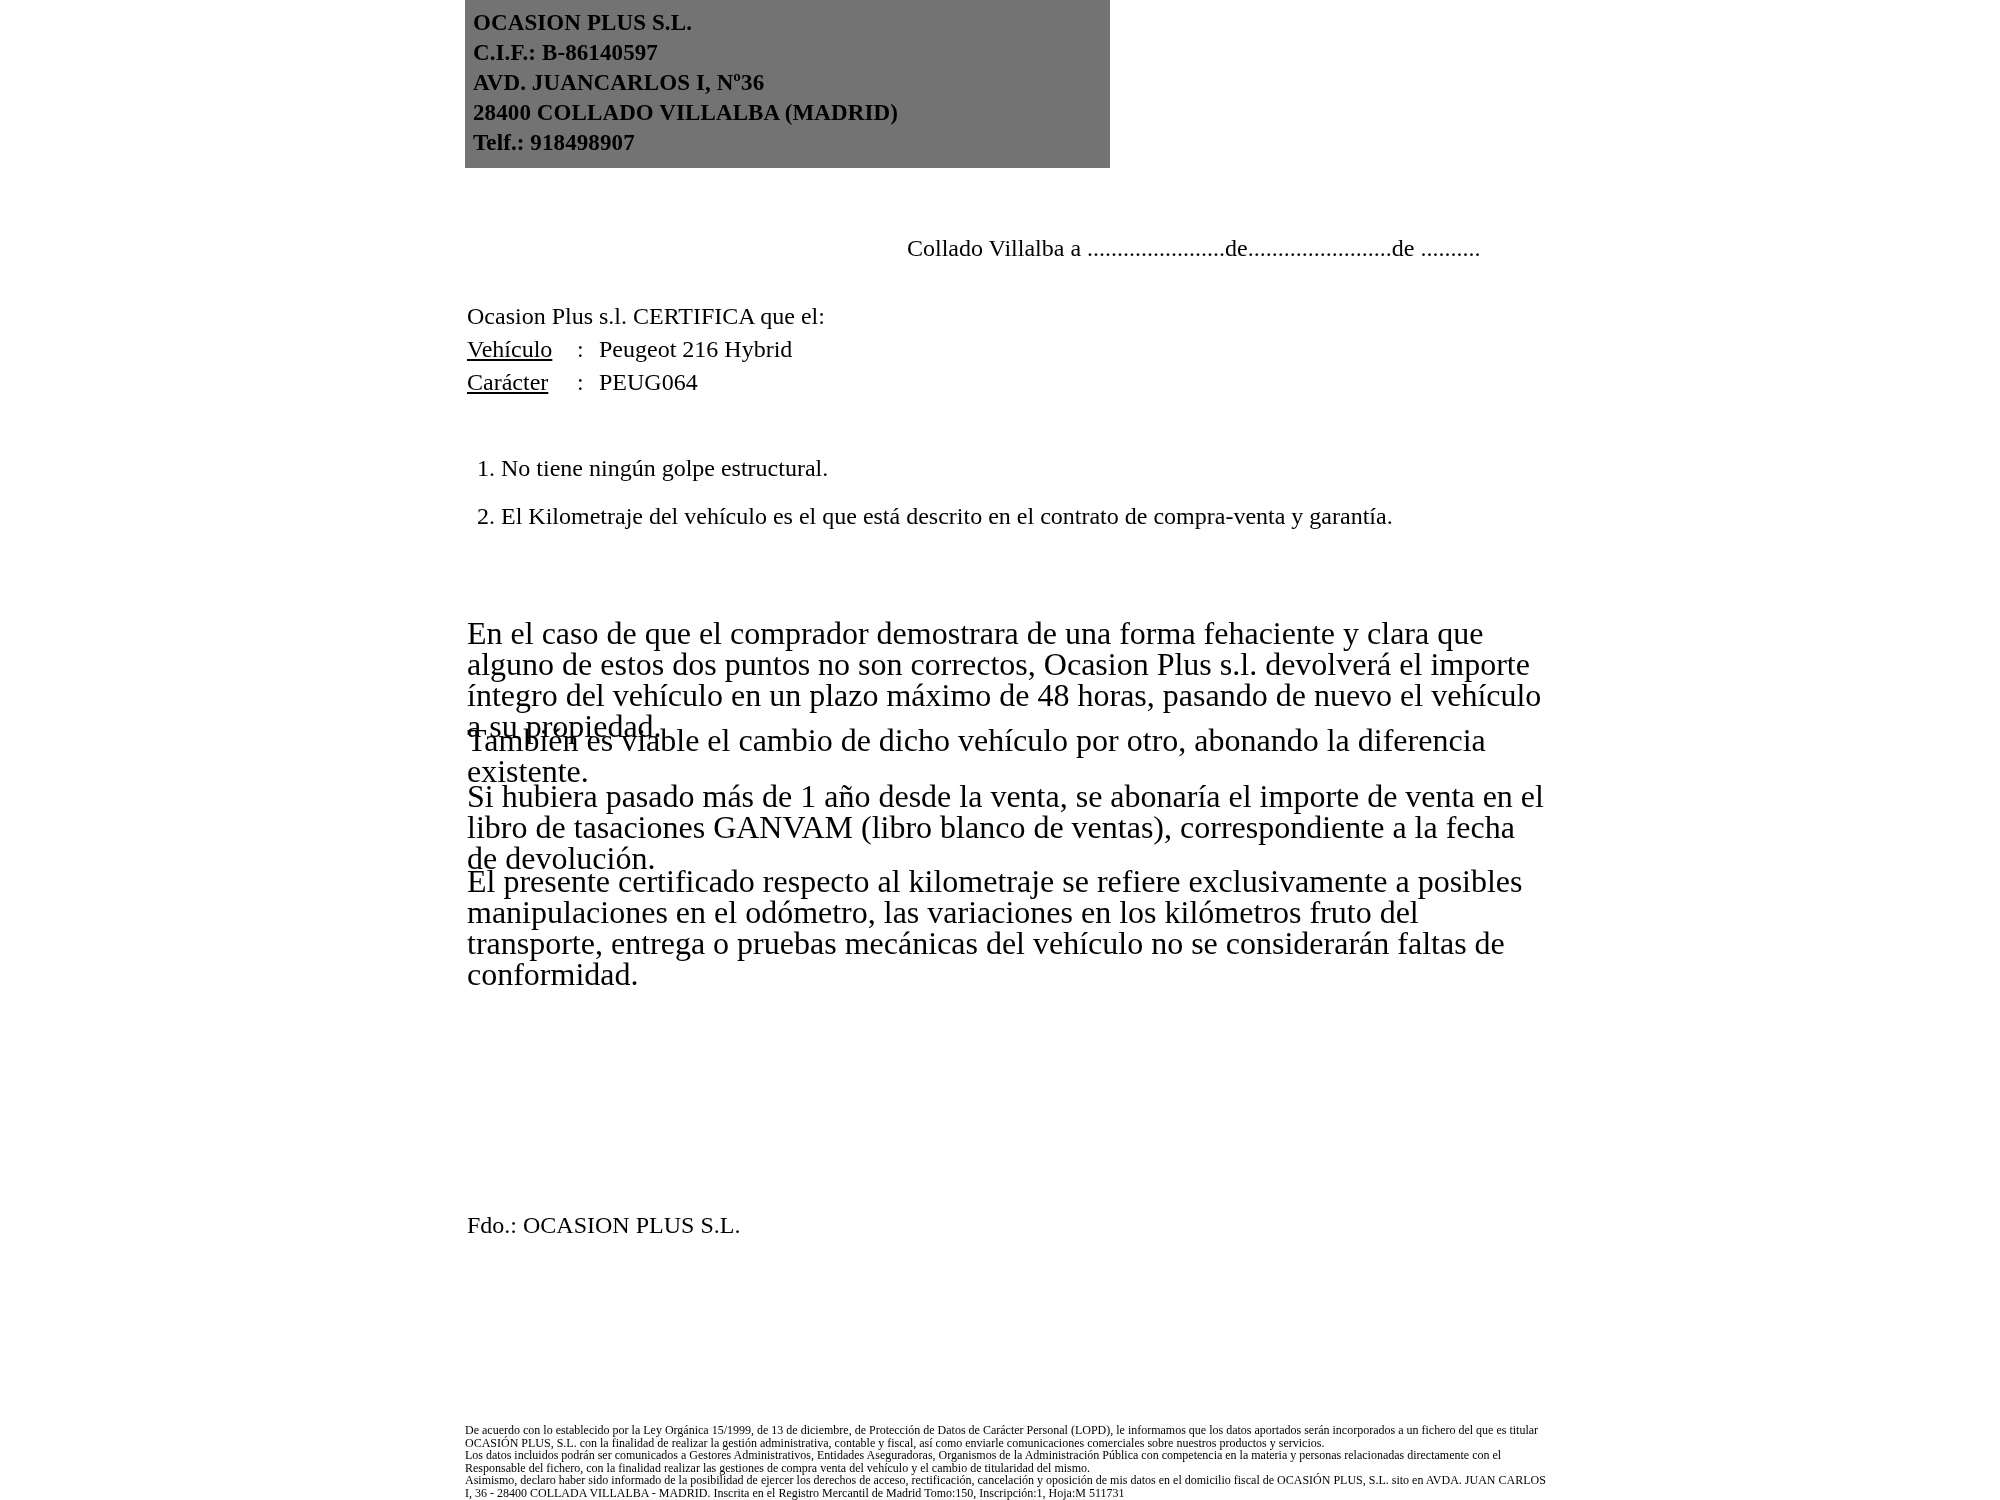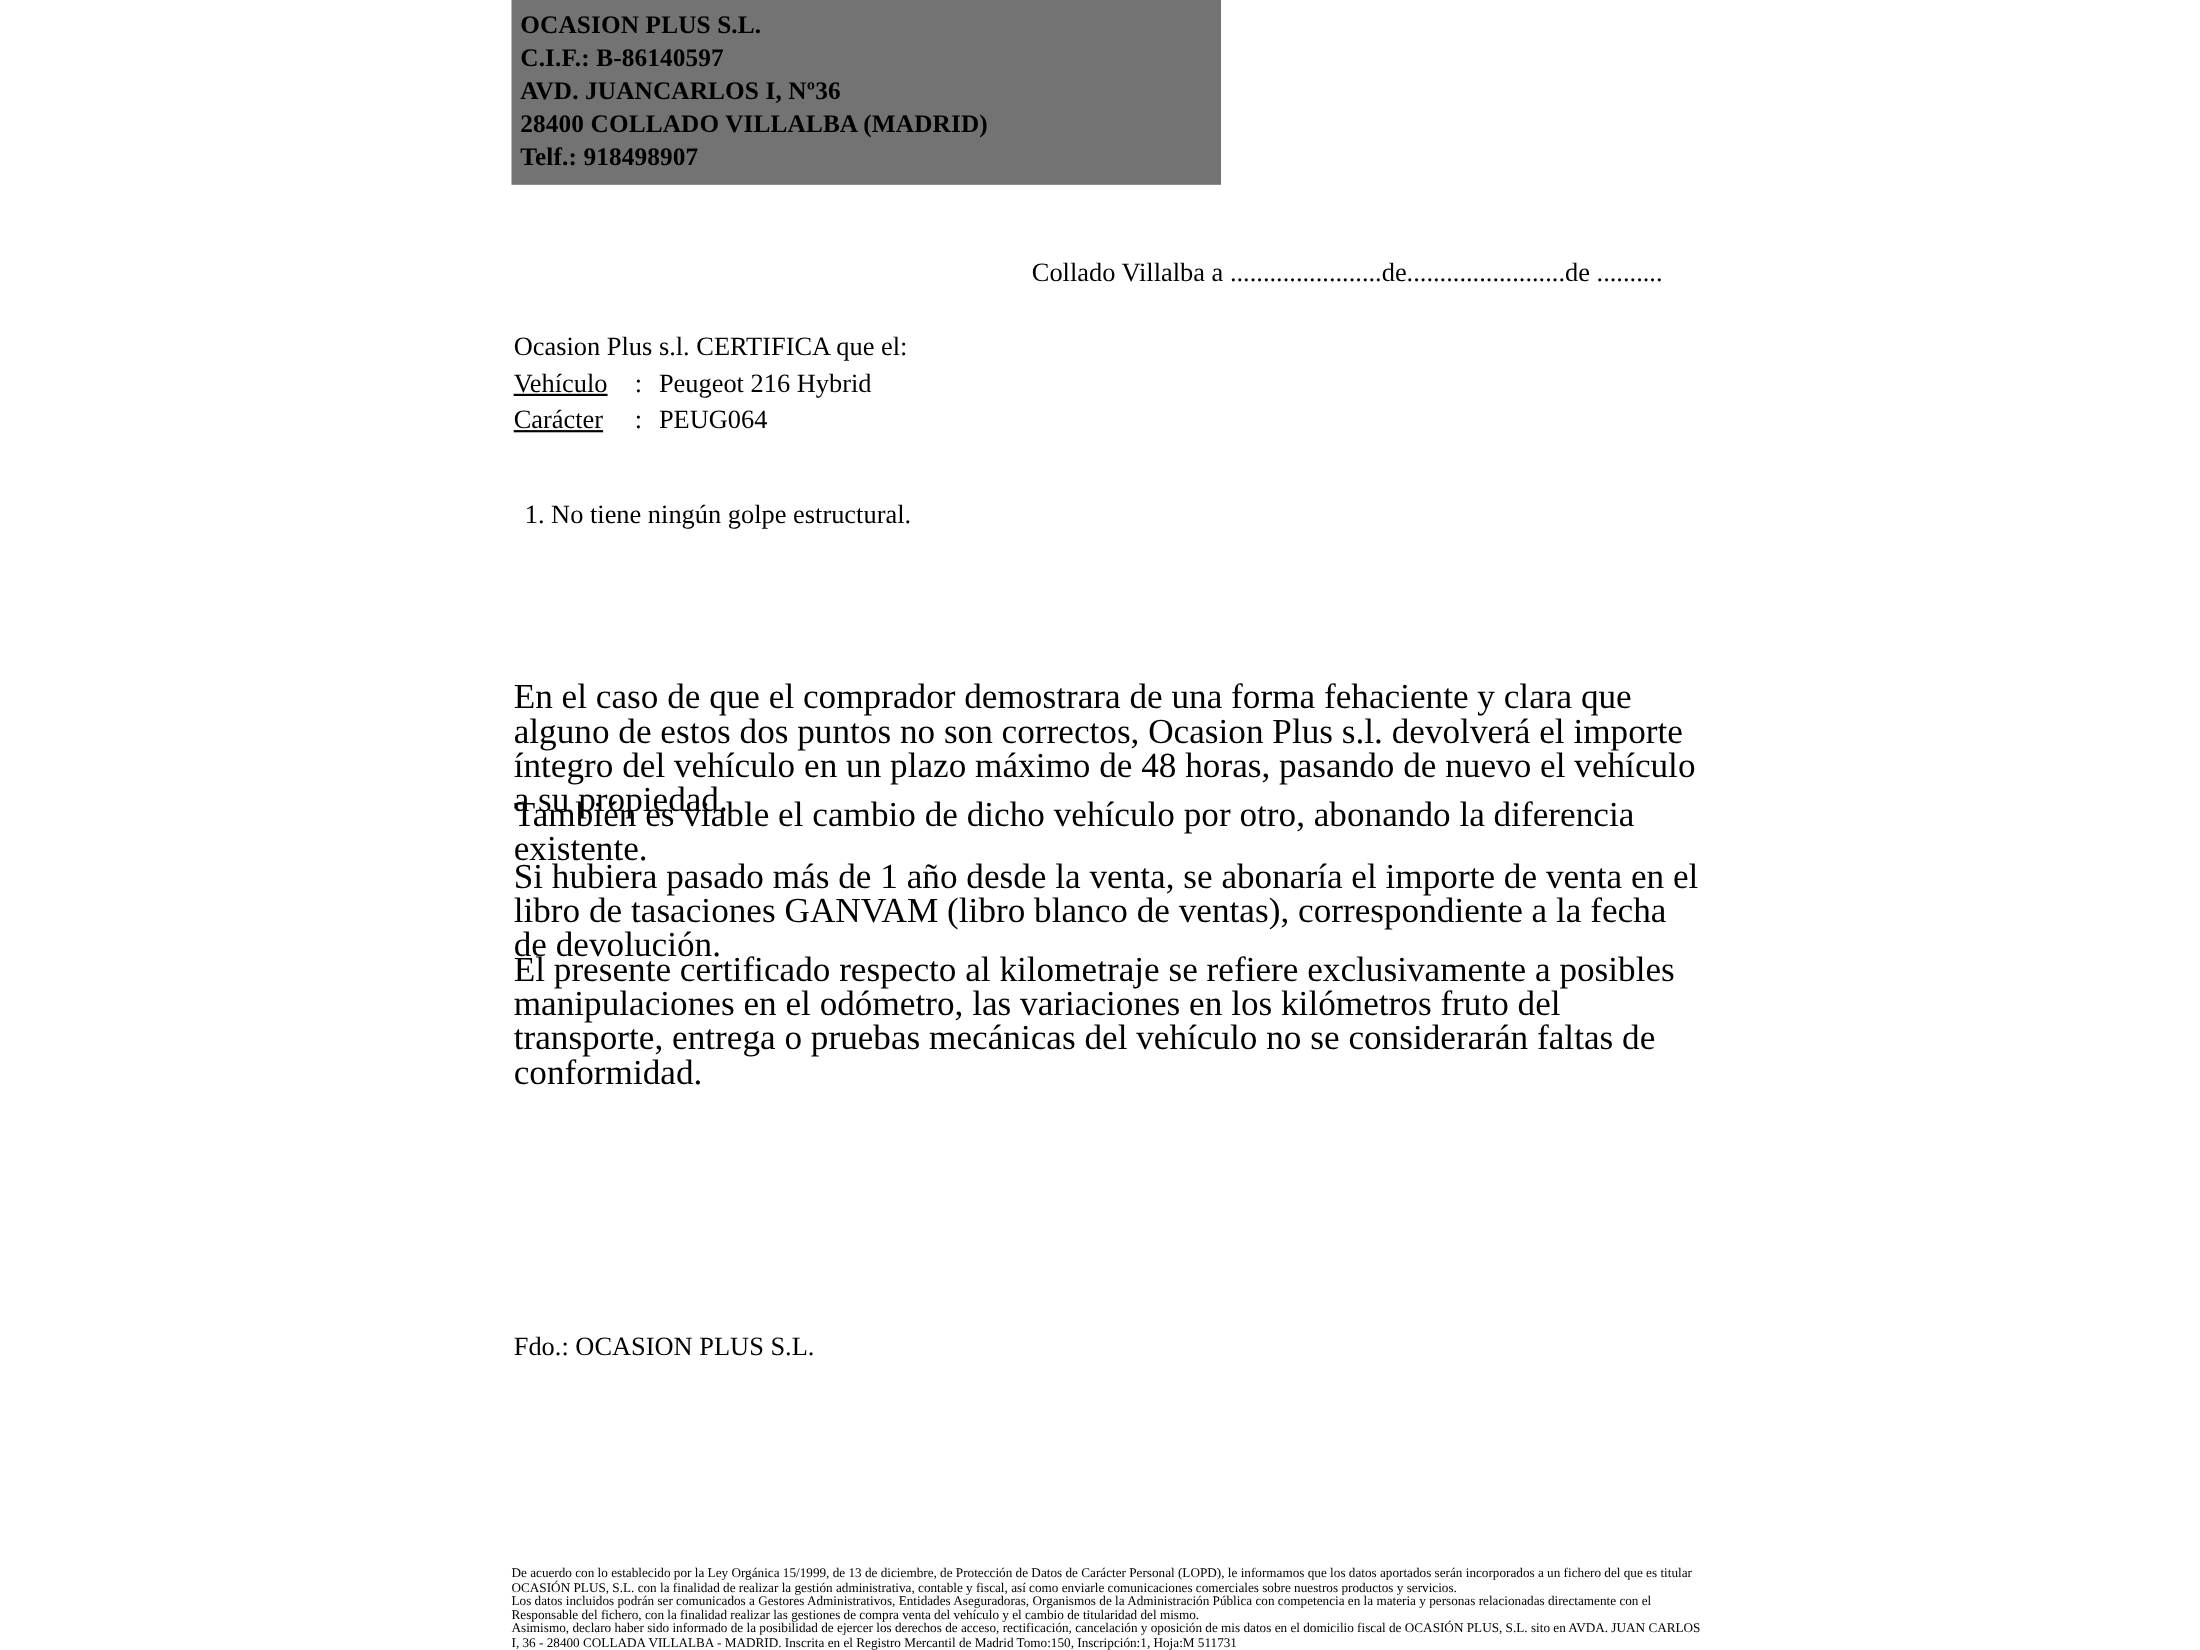--- a/index.html
+++ b/index.html
@@ -38,21 +38,21 @@
     font-weight: bold;
     font-size: 23px;
     line-height: 30px;
     letter-spacing: 0.1px;
     white-space: nowrap;
   }
 
   
   .date-line {
     position: absolute;
-    left: 938px;
+    left: 907px;
     top: 235px;
     font-size: 24px;
     white-space: nowrap;
   }
 
   
   .certify-block {
     position: absolute;
     left: 467px;
     top: 300px;
@@ -140,20 +140,21 @@
     <div class="cert-row">Ocasion Plus s.l. CERTIFICA que el:</div>
     <div class="cert-row">
       <span class="cert-label">Vehículo</span><span class="cert-sep">:</span><span>Peugeot 216 Hybrid</span>
     </div>
     <div class="cert-row">
       <span class="cert-label">Carácter</span><span class="cert-sep">:</span><span>PEUG064</span>
     </div>
   </div>
 
   <div class="point point-1">1. No tiene ningún golpe estructural.</div>
+  <div class="point point-2">2. El Kilometraje del vehículo es el que está descrito en el contrato de compra-venta y garantía.</div>
 
   <div class="para para-1">En el caso de que el comprador demostrara de una forma fehaciente y clara que alguno de estos dos puntos no son correctos, Ocasion Plus s.l. devolverá el importe íntegro del vehículo en un plazo máximo de 48 horas, pasando de nuevo el vehículo a su propiedad.</div>
   <div class="para para-2">También es viable el cambio de dicho vehículo por otro, abonando la diferencia existente.</div>
   <div class="para para-3">Si hubiera pasado más de 1 año desde la venta, se abonaría el importe de venta en el libro de tasaciones GANVAM (libro blanco de ventas), correspondiente a la fecha de devolución.</div>
   <div class="para para-4">El presente certificado respecto al kilometraje se refiere exclusivamente a posibles manipulaciones en el odómetro, las variaciones en los kilómetros fruto del transporte, entrega o pruebas mecánicas del vehículo no se considerarán faltas de conformidad.</div>
 
   <div class="signature">Fdo.: OCASION PLUS S.L.</div>
 
   <div class="legal">
     <p>De acuerdo con lo establecido por la Ley Orgánica 15/1999, de 13 de diciembre, de Protección de Datos de Carácter Personal (LOPD), le informamos que los datos aportados serán incorporados a un fichero del que es titular OCASIÓN PLUS, S.L. con la finalidad de realizar la gestión administrativa, contable y fiscal, así como enviarle comunicaciones comerciales sobre nuestros productos y servicios.</p>

